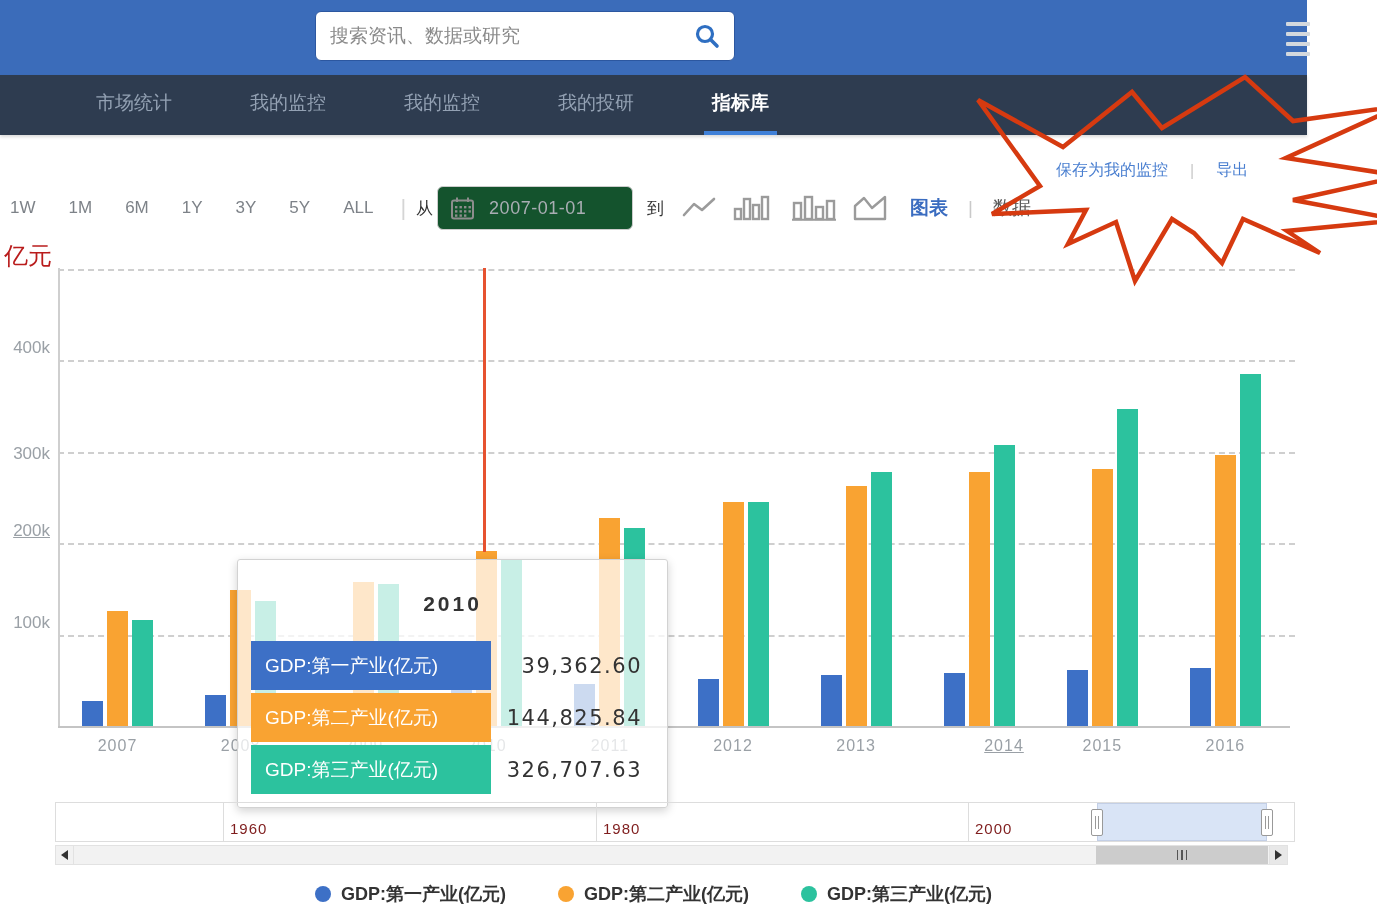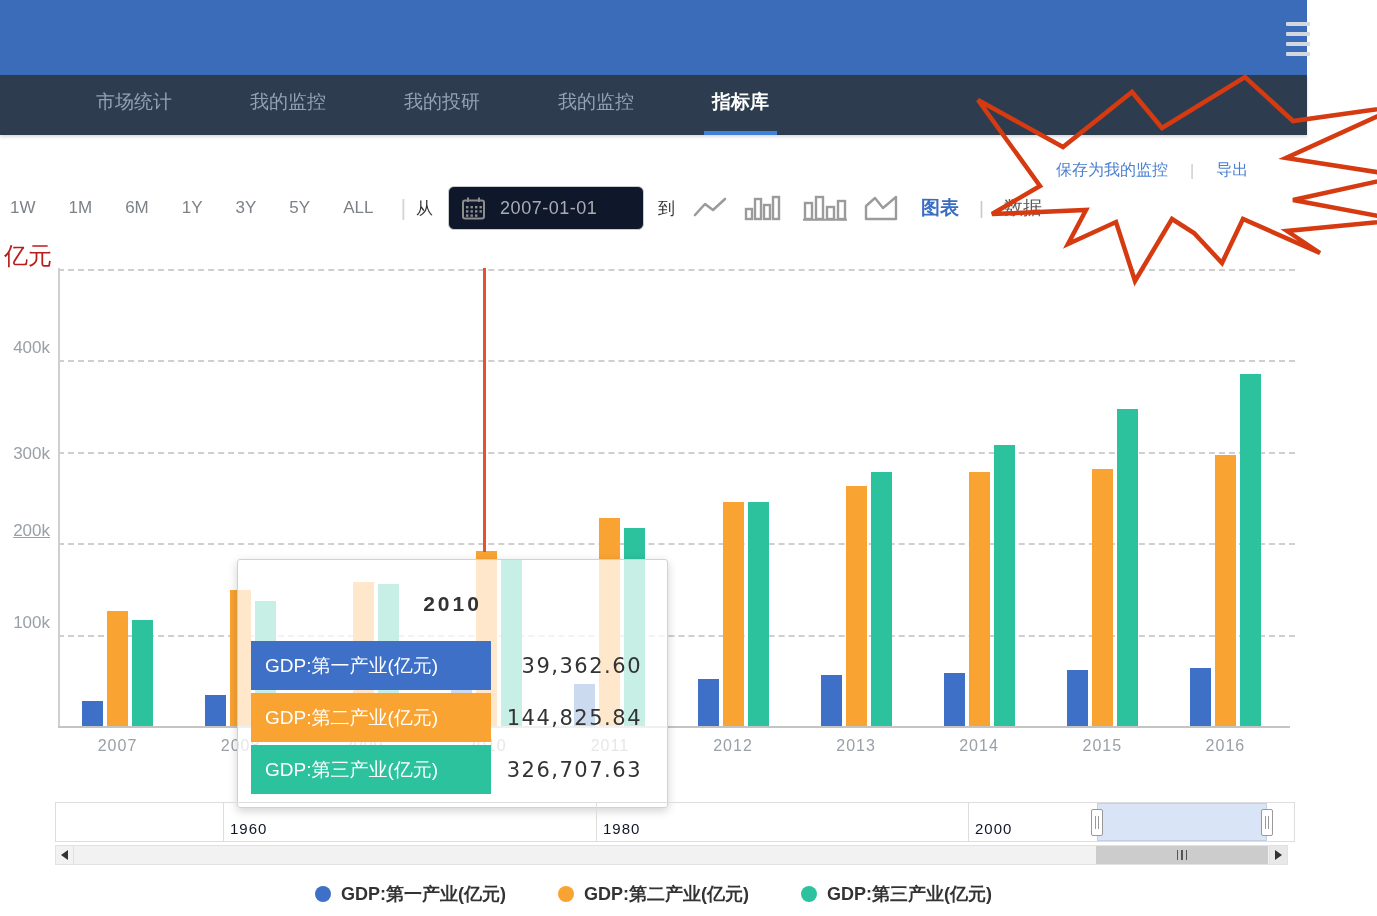--- a/index.html
+++ b/index.html
@@ -15,35 +15,35 @@
   .logo-sub { font-size:15px; letter-spacing:4px; color:#c9d9f2; margin-top:1px; }
   .search-box { position:absolute; left:315px; top:11px; width:420px; height:50px; background:#fff; border:1px solid #2c57a0; border-radius:6px; display:flex; align-items:center; }
   .search-box input { flex:1; border:none; outline:none; font-size:19px; color:#333; padding:0 14px; font-family:inherit; background:transparent; }
   .search-box input::placeholder { color:#8a8a8a; }
   .search-btn { width:54px; height:100%; display:flex; align-items:center; justify-content:center; cursor:pointer; }
   .hamburger { position:absolute; left:1286px; top:22px; width:24px; height:34px; display:flex; flex-direction:column; justify-content:space-between; cursor:pointer; }
   .hamburger span { display:block; height:3.5px; background:#d3d8de; border-radius:1px; }
 
   
   .nav { position:absolute; left:0; top:75px; width:1307px; height:60px; background:#2e3c50; box-shadow:0 2px 3px rgba(0,0,0,.15); }
-  .nav-inner { display:flex; height:60px; padding-left:88px;font-family:Liberation Mono, monospace; }
+  .nav-inner { display:flex; height:60px; padding-left:88px; }
   .nav-item { color:#93a1b3; font-size:19px; line-height:56px; padding:0 8px; margin-right:62px; cursor:pointer; border-bottom:4px solid transparent; white-space:nowrap; }
   .nav-item.active { color:#fff; font-weight:bold; border-bottom-color:#3f80d8; }
 
   
   .links-row { position:absolute; left:1056px; top:160px; display:flex; align-items:center; font-size:16px; white-space:nowrap; }
   .link { color:#4a7fd0; cursor:pointer; }
   .link-sep { color:#c9c9c9; margin:0 22px; }
 
   
   .toolbar { position:absolute; left:10px; top:184px; height:48px; display:flex; align-items:center; }
   .range-btn { font-size:17px; color:#7d8288; margin-right:33px; cursor:pointer; }
   .tb-sep { color:#d5d5d5; font-size:22px; margin:0 10px 0 -6px; }
   .tb-label { font-size:17px; color:#333; }
-  .date-box { width:196px; height:44px; border:1px solid #ccc; border-radius:6px; background:#0f172a; display:flex; align-items:center; margin-left:15px; cursor:pointer; }
+  .date-box { width:196px; height:44px; border:1px solid #ccc; border-radius:6px; background:#14532d; display:flex; align-items:center; margin-left:4px; cursor:pointer; }
   .date-box .cal { margin-left:12px; }
   .date-val { font-size:18px; color:#a9adb3; margin-left:14px; letter-spacing:0.5px; }
   .to-label { margin-left:14px; }
   .icon-group { display:flex; align-items:center; margin-left:18px; }
   .ct-icon { margin-right:17px; cursor:pointer; display:flex; align-items:center; }
   .view-chart { font-size:19px; font-weight:bold; color:#3a6cc0; margin-left:6px; cursor:pointer; }
   .view-sep { color:#c9c9c9; font-size:19px; margin:0 20px; }
   .view-data { font-size:19px; color:#5a5a5a; cursor:pointer; }
 
   
@@ -60,21 +60,21 @@
   .tooltip { position:absolute; left:237px; top:559px; width:431px; height:249px; background:rgba(255,255,255,0.74); border:1px solid #d2d2d2; border-radius:3px; box-shadow:0 3px 10px rgba(0,0,0,0.18); }
   .tt-title { text-align:center; font-size:21px; font-weight:bold; color:#333; letter-spacing:3px; margin-top:32px; }
   .tt-rows { position:absolute; left:13px; top:81px; right:13px; }
   .tt-row { display:flex; align-items:center; margin-bottom:3px; height:49px; }
   .tt-chip { width:240px; height:49px; display:flex; align-items:center; padding-left:14px; color:#fff; font-size:19px; }
   .tt-val { flex:1; text-align:right; font-size:21px; color:#333; letter-spacing:1.5px; padding-right:12px; font-family:"DejaVu Sans",sans-serif; }
 
   
   .navigator { position:absolute; left:55px; top:802px; width:1240px; height:40px; border-top:1px solid #ddd; border-bottom:1px solid #ddd; }
   .nav-tick { position:absolute; top:0; width:1px; height:100%; background:#ddd; }
-  .nav-tick-label { position:absolute; top:17px; font-size:15px; color:#0f172a; letter-spacing:1px; }
+  .nav-tick-label { position:absolute; top:17px; font-size:15px; color:#7f1d1d; letter-spacing:1px; }
   .nav-edge { position:absolute; top:0; width:1px; height:100%; background:#ddd; }
   .nav-selection { position:absolute; top:0; height:100%; background:rgba(170,195,235,0.45); border:1px solid #c3cfe6; cursor:grab; }
   .nav-handle { position:absolute; top:6px; width:12px; height:27px; background:#fff; border:1px solid #999; border-radius:2px; display:flex; align-items:center; justify-content:center; gap:2px; cursor:ew-resize; }
   .nav-handle i { display:block; width:1px; height:13px; background:#999; }
 
   
   .scrollbar { position:absolute; left:55px; top:845px; width:1233px; height:20px; background:#f2f2f2; border:1px solid #e2e2e2; }
   .sb-arrow { position:absolute; top:0; width:18px; height:18px; background:#f2f2f2; display:flex; align-items:center; justify-content:center; cursor:pointer; }
   .sb-arrow.left { left:0; border-right:1px solid #e2e2e2; }
   .sb-arrow.right { right:0; border-left:1px solid #e2e2e2; background:#e8e8e8; }
@@ -91,34 +91,43 @@
 
   
   .overlay-svg { position:absolute; left:0; top:0; width:1377px; height:916px; pointer-events:none; }
 </style>
 </head>
 <body>
 
 <div class="page">
 
   <div class="header">
+    <div class="search-box">
+      <input type="text" placeholder="搜索资讯、数据或研究" style="">
+      <div class="search-btn">
+        <svg width="26" height="26" viewBox="0 0 26 26">
+          <circle cx="11" cy="11" r="7.5" fill="none" stroke="#2f6fc2" stroke-width="3.2"></circle>
+          <line x1="16.5" y1="16.5" x2="23" y2="23" stroke="#2f6fc2" stroke-width="3.6" stroke-linecap="round"></line>
+        </svg>
+      </div>
+    </div>
     <div class="hamburger">
       <span></span>
         <span></span>
         <span></span>
         <span></span>
     </div>
   </div>
 
   <div class="nav">
     <div class="nav-inner" id="nav-items">
         <div class="nav-item">市场统计</div>
         <div class="nav-item">我的监控</div>
+        <div class="nav-item">我的监控</div>
         <div class="nav-item">我的投研</div>
-        <div class="nav-item">我的监控</div>
         <div class="nav-item active">指标库</div>
       </div>
   </div>
 
   <div class="links-row">
     <span class="link">保存为我的监控</span>
     <span class="link-sep">|</span>
     <span class="link">导出</span>
   </div>
 
@@ -233,21 +242,21 @@
       <div class="bar" style="left: 722.5px; top: 502.152px; width: 21px; height: 223.848px; background: rgb(249, 163, 50);"></div>
       <div class="bar" style="left: 747.5px; top: 501.988px; width: 21px; height: 224.012px; background: rgb(44, 194, 158);"></div>
       <div class="xlabel" style="left: 693px;">2012</div>
       <div class="bar" style="left: 820.6px; top: 675.374px; width: 21px; height: 50.626px; background: rgb(61, 112, 198);"></div>
       <div class="bar" style="left: 845.6px; top: 486.31px; width: 21px; height: 239.69px; background: rgb(249, 163, 50);"></div>
       <div class="bar" style="left: 870.6px; top: 471.668px; width: 21px; height: 254.332px; background: rgb(44, 194, 158);"></div>
       <div class="xlabel" style="left: 816.1px;">2013</div>
       <div class="bar" style="left: 943.7px; top: 672.616px; width: 21px; height: 53.3838px; background: rgb(61, 112, 198);"></div>
       <div class="bar" style="left: 968.7px; top: 472.022px; width: 21px; height: 253.978px; background: rgb(249, 163, 50);"></div>
       <div class="bar" style="left: 993.7px; top: 445.334px; width: 21px; height: 280.666px; background: rgb(44, 194, 158);"></div>
-      <div class="xlabel" style="left: 939px;">2014</div>
+      <div class="xlabel" style="left: 964px; text-decoration: underline;">2014</div>
       <div class="bar" style="left: 1066.8px; top: 670.311px; width: 21px; height: 55.6887px; background: rgb(61, 112, 198);"></div>
       <div class="bar" style="left: 1091.8px; top: 468.575px; width: 21px; height: 257.425px; background: rgb(249, 163, 50);"></div>
       <div class="bar" style="left: 1116.8px; top: 408.632px; width: 21px; height: 317.368px; background: rgb(44, 194, 158);"></div>
       <div class="xlabel" style="left: 1062.3px;">2015</div>
       <div class="bar" style="left: 1189.9px; top: 667.741px; width: 21px; height: 58.259px; background: rgb(61, 112, 198);"></div>
       <div class="bar" style="left: 1214.9px; top: 454.944px; width: 21px; height: 271.056px; background: rgb(249, 163, 50);"></div>
       <div class="bar" style="left: 1239.9px; top: 374.438px; width: 21px; height: 351.562px; background: rgb(44, 194, 158);"></div>
       <div class="xlabel" style="left: 1185.4px;">2016</div>
     </div>
   <div class="x-axis"></div>

